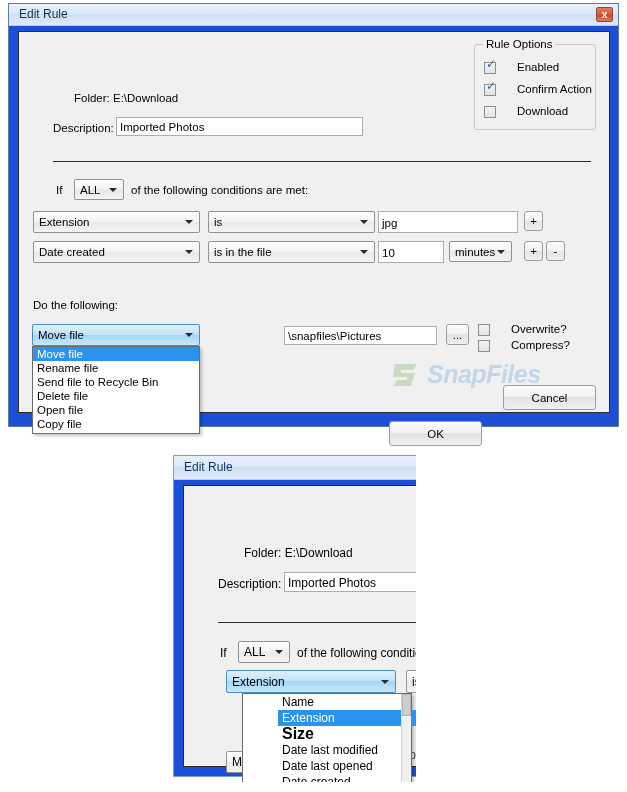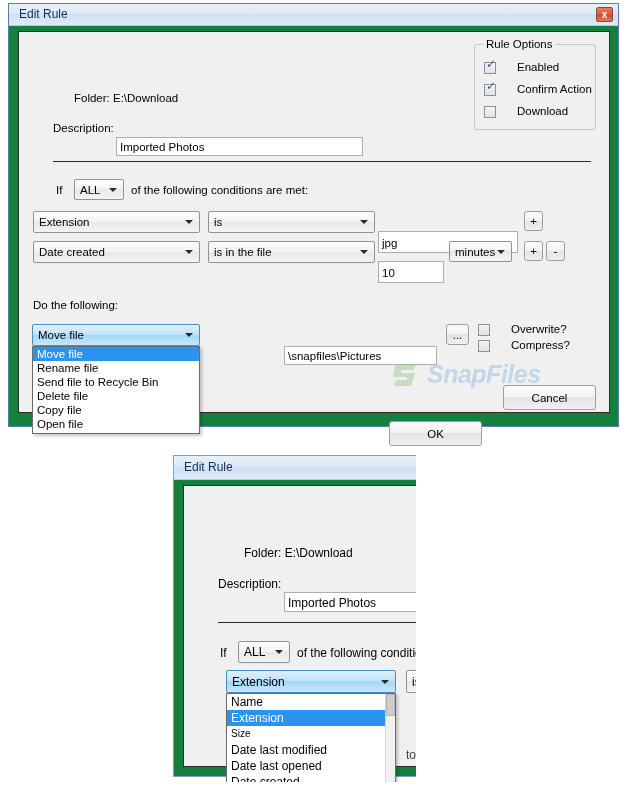--- a/index.html
+++ b/index.html
@@ -10,21 +10,21 @@
     font-size:11px;
     color:#000;
     position:relative;
     overflow:hidden;
     -webkit-font-smoothing:none;
   }
 
   
   .win{
     position:absolute;
-    background:#15803d;
+    background:#1d4ed8;
     border:1px solid #5a7ea8;
     box-sizing:border-box;
   }
   .titlebar{
     height:22px;
     background:linear-gradient(to bottom,#e8f1fb 0%,#dce9f8 45%,#cfe0f4 50%,#dfeaf7 100%);
     border-bottom:1px solid #b6cbe2;
     position:relative;
     box-sizing:border-box;
   }
@@ -66,21 +66,20 @@
   .textbox{
     position:absolute;
     background:#ffffff;
     border:1px solid #abadb3;
     box-sizing:border-box;
     font-size:11.5px;
     color:#000;
     padding:2px 0 0 3px;
     overflow:hidden;
     white-space:nowrap;
-    margin-top:20px;
   }
 
   .combo{
     position:absolute;
     box-sizing:border-box;
     border:1px solid #8e9299;
     border-radius:2px;
     background:linear-gradient(to bottom,#fdfdfd 0%,#f3f3f3 48%,#e8e8e8 50%,#f4f4f4 100%);
     font-size:11.5px;
     color:#000;
@@ -297,22 +296,22 @@
     <div class="combo open-hl" style="left:13px;top:292px;width:168px;height:22px;">
       <span class="ctext">Move file</span>
       <span class="arrow"></span>
     </div>
 
     <div class="droplist" style="left:13px;top:314px;width:168px;height:88px;">
       <div class="item sel">Move file</div>
       <div class="item">Rename file</div>
       <div class="item">Send file to Recycle Bin</div>
       <div class="item">Delete file</div>
+      <div class="item">Open file</div>
       <div class="item">Copy file</div>
-      <div class="item">Open file</div>
     </div>
 
     <div class="textbox" style="left:265px;top:294px;width:153px;height:19px;line-height:15px;">\snapfiles\Pictures</div>
     <div class="btn" style="left:427px;top:292px;width:23px;height:21px;">
       <span>...</span>
     </div>
 
     <div class="chk" style="left:459px;top:291px;">
       <span class="box"></span>
       <span class="ctxt">Overwrite?</span>
@@ -365,24 +364,24 @@
 
       <div class="combo open-hl" style="left:42px;top:184px;width:170px;height:23px;font-size:12px;">
         <span class="ctext">Extension</span>
         <span class="arrow"></span>
       </div>
 
       <div class="combo" style="left:222px;top:184px;width:120px;height:23px;font-size:12px;">
         <span class="ctext">is</span>
       </div>
 
-      <div class="droplist" style="left:42px;top:207px;width:170px;height:100px;">
+      <div class="droplist" style="left:58px;top:207px;width:170px;height:100px;padding-left:35px;">
         <div class="item" style="height:16px;line-height:16px;font-size:12px;width:159px;">Name</div>
         <div class="item sel" style="height:16px;line-height:16px;font-size:12px;width:159px;">Extension</div>
-        <div class="item" style="height:16px;line-height:16px;font-size:10px;width:159px;">Size</div>
+        <div class="item" style="height:16px;line-height:16px;font-size:16px;width:159px;font-weight:bold;">Size</div>
         <div class="item" style="height:16px;line-height:16px;font-size:12px;width:159px;">Date last modified</div>
         <div class="item" style="height:16px;line-height:16px;font-size:12px;width:159px;">Date last opened</div>
         <div class="item" style="height:16px;line-height:16px;font-size:12px;width:159px;">Date created</div>
         <div class="dl-scroll">
           <div class="thumb"></div>
 
         </div>
       </div>
 
     </div>

